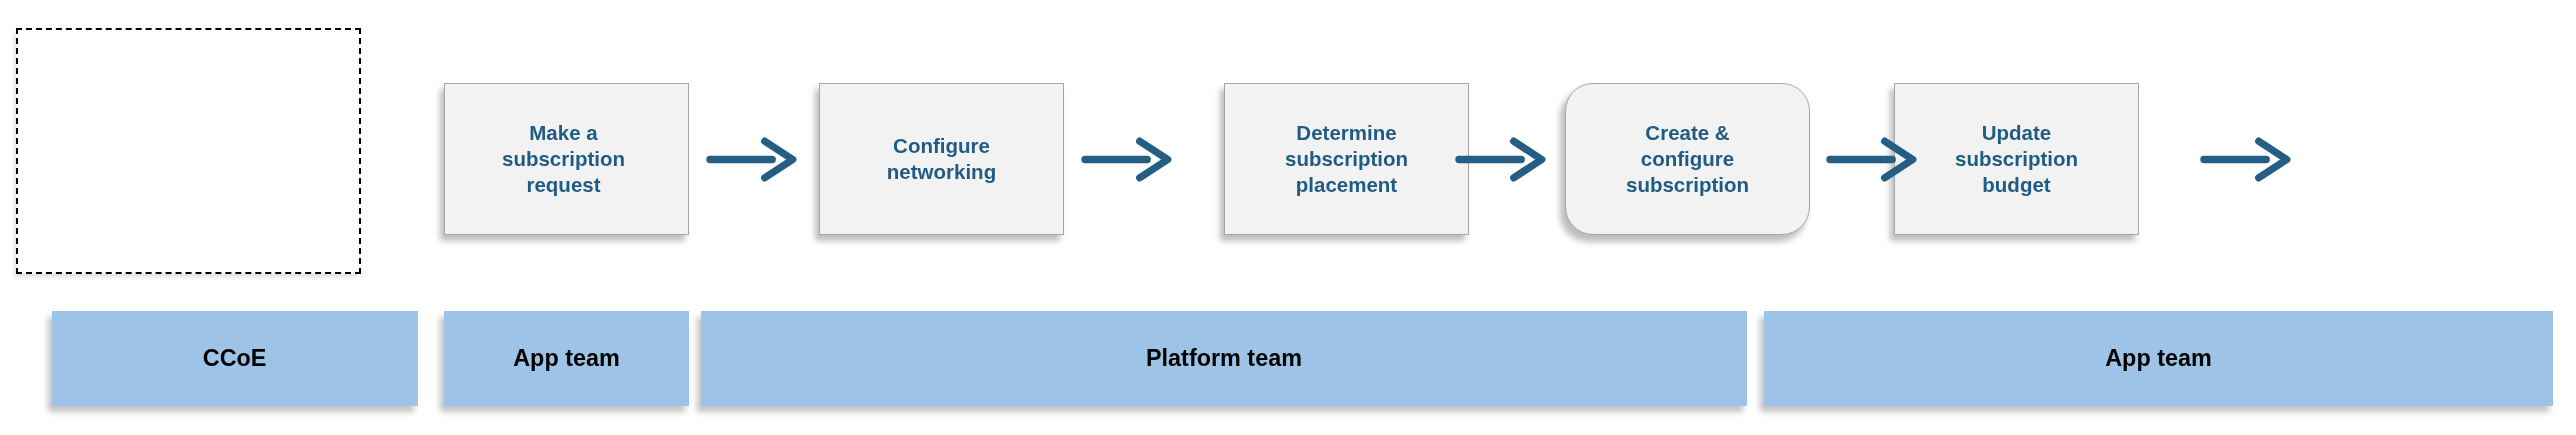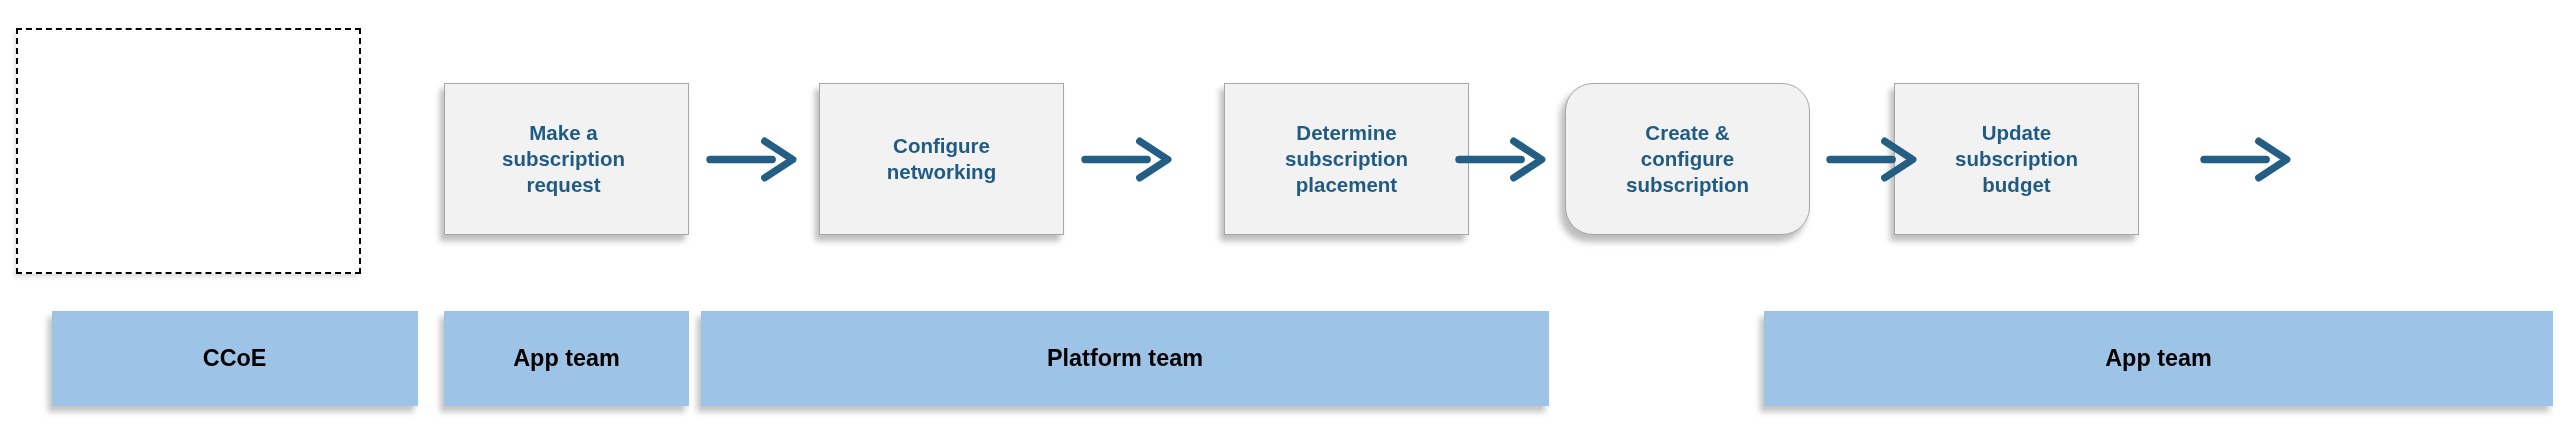--- a/index.html
+++ b/index.html
@@ -59,21 +59,21 @@
     position:absolute;
     top:311px;height:95px;
     background:#9dc3e6;
     box-shadow:-4.1px 6.4px 5.9px rgba(0,0,0,0.24);
     display:flex;align-items:center;justify-content:center;
     color:#000000;
     font-size:23.4px;font-weight:bold;
   }
   .lane-ccoe{left:14.6px;width:366px;margin-left:37px;}
   .lane-app1{left:444px;width:245px;}
-  .lane-platform{left:701px;width:848px;}
+  .lane-platform{left:701px;width:1046px;}
   .lane-app2{left:1764px;width:789px;}
 </style>
 </head>
 <body>
 
 <div id="canvas">
 
   <div class="dashed-region"></div>
 
   <div class="step-box b1">

